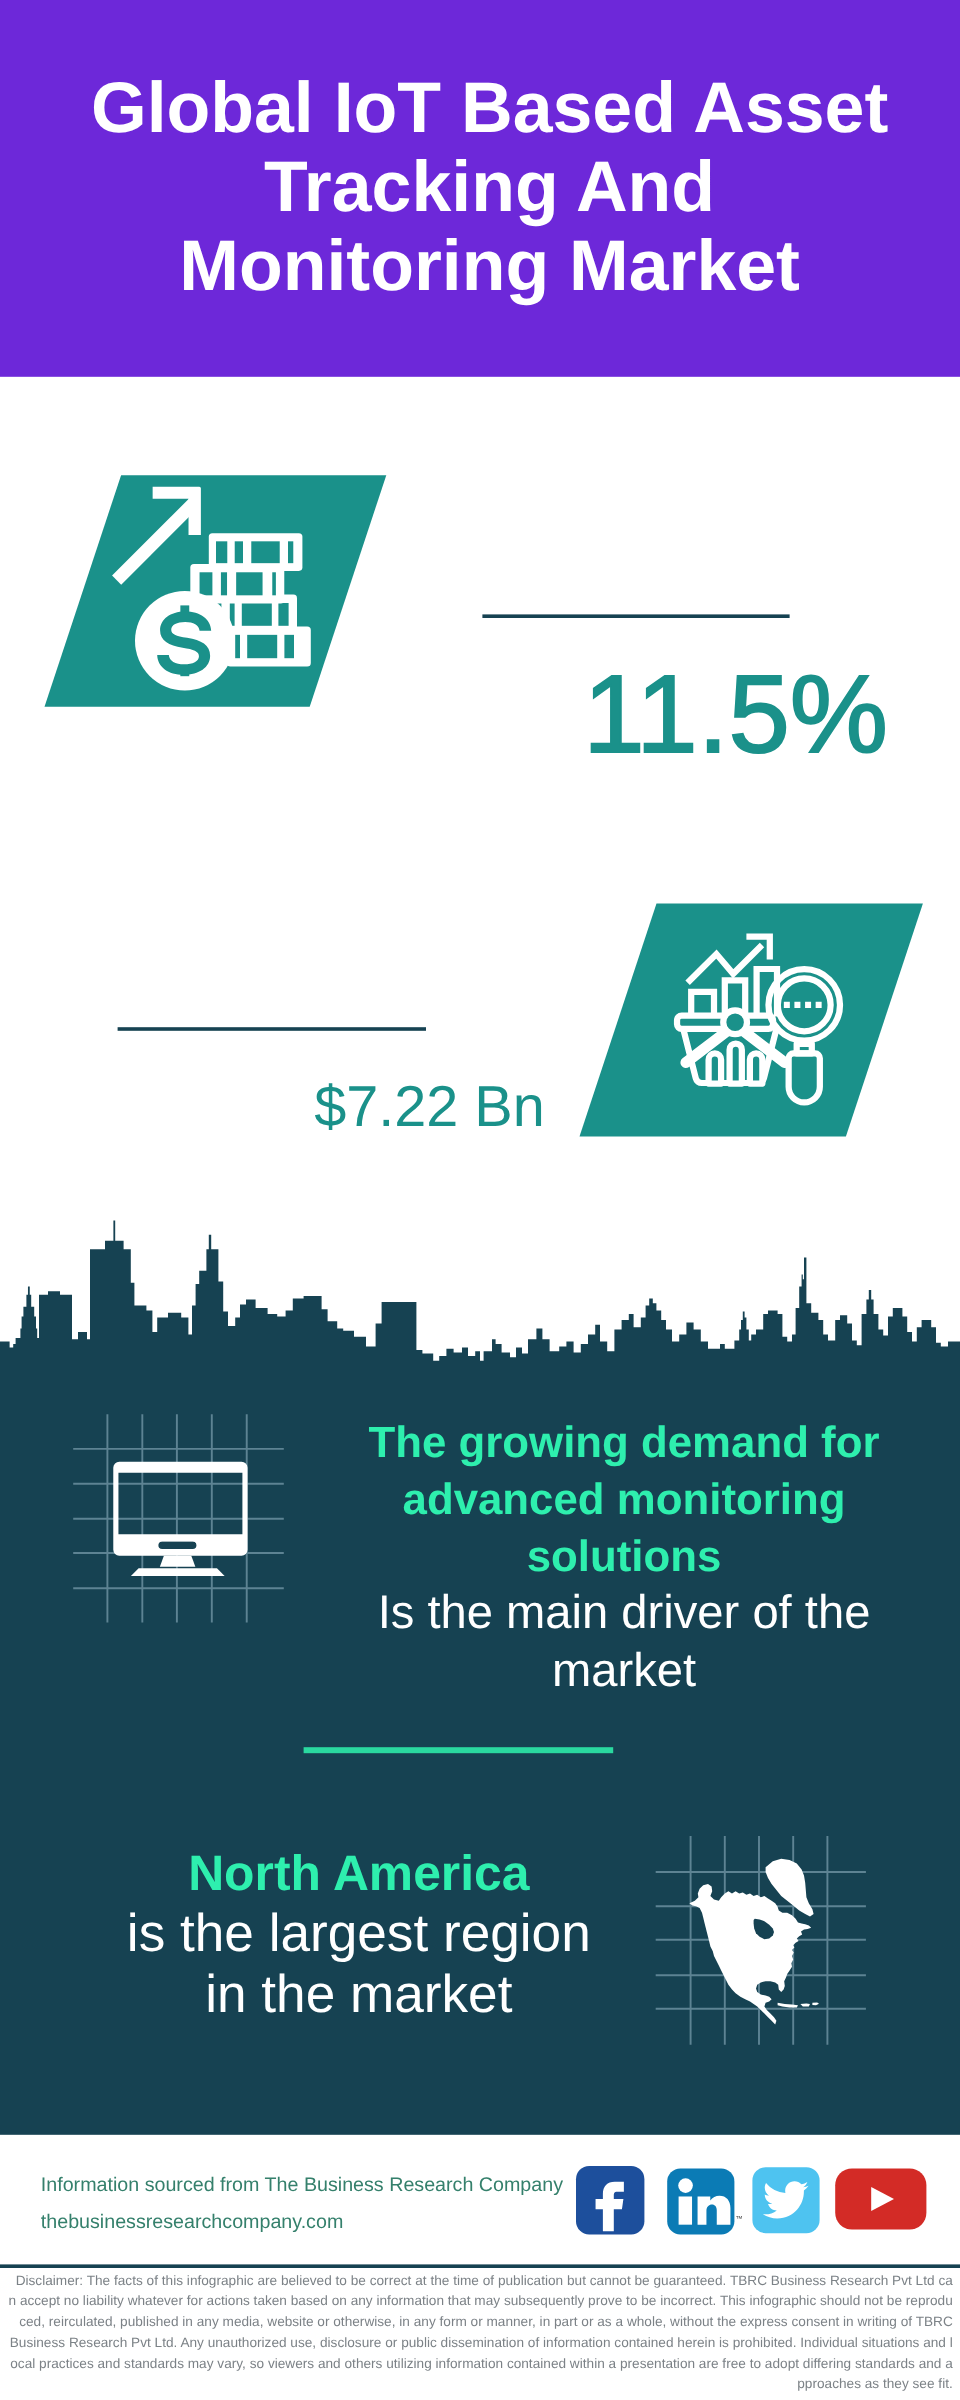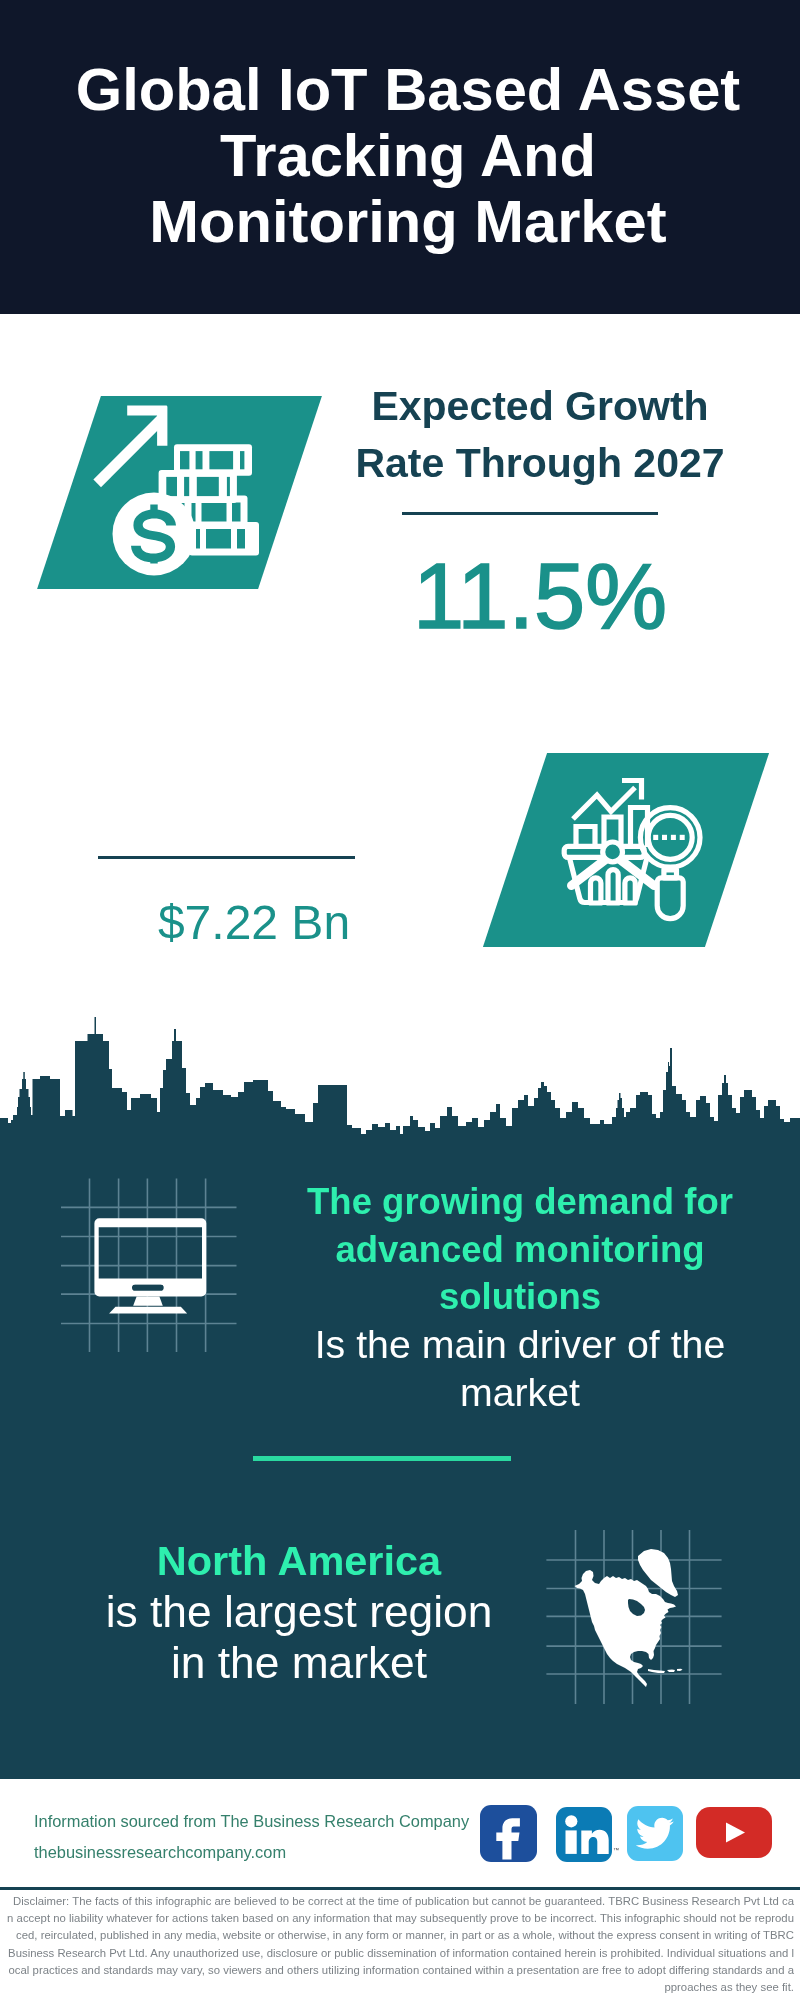--- a/index.html
+++ b/index.html
@@ -3,35 +3,35 @@
 <meta charset="utf-8">
 <title>Global IoT Based Asset Tracking And Monitoring Market</title>
 <style>
   * { margin:0; padding:0; box-sizing:border-box; }
   html,body { width:800px; height:2000px; }
   body { font-family:"Liberation Sans", sans-serif; background:#ffffff; overflow:hidden;
          -webkit-font-smoothing:antialiased; }
   .page { position:relative; width:800px; height:2000px; background:#fff; overflow:hidden; }
 
   
-  .header { position:absolute; left:0; top:0; width:800px; height:314px; background:#0f172a; }
+  .header { position:absolute; left:0; top:0; width:800px; height:314px; background:#6d28d9; }
   .header-title { position:absolute; left:8px; top:57px; width:800px; text-align:center;
      color:#ffffff; font-size:59.7px; font-weight:bold; line-height:66px; }
 
 
   .para-wrap { position:absolute; }
   .para { position:absolute; left:0; top:0; width:100%; height:100%;
           background:#1a918a; transform:skewX(-18.3deg); }
   .para-icon { position:absolute; left:0; top:0; }
 
   
   .stat-head { position:absolute; text-align:center; color:#164252;
      font-size:41px; font-weight:bold; line-height:57px; }
   .rule { position:absolute; height:3px; background:#164252; }
-  .stat-val { position:absolute; text-align:center; color:#1a918a; }
+  .stat-val { position:absolute; text-align:right; color:#1a918a; }
 
   
   .dark { position:absolute; left:0; top:1140px; width:800px; height:639px; background:#164252; }
   .skyline { position:absolute; left:0; top:1015px; width:800px; height:130px; }
   .skyline svg { display:block; width:800px; height:130px; }
 
   
   .hl-text { position:absolute; text-align:center; line-height:47.7px; white-space:nowrap; }
   .hl-text > div { width:100%; }
   .hl-accent { color:#2eefae; font-weight:bold; font-size:36.5px; }
@@ -101,24 +101,20 @@
       </g>
     </g>
     <circle cx="69" cy="139" r="41.5" fill="#ffffff"></circle>
     <g fill="#1a918a">
       <rect x="65.3" y="109.5" width="7.4" height="9"></rect>
       <rect x="65.3" y="159.5" width="7.4" height="9"></rect>
       <path d="M69 114.6c-11.9 0-20.6 6.6-20.6 15.6 0 8.6 7.2 12.9 18.8 14.6 9.3 1.4 13.6 3.1 13.6 7 0 4.3-5.2 6.8-12.3 6.8-7.4 0-12.5-2.8-12.8-7.8h-9.7c.3 10 9.2 16.6 22.1 16.6 12.7 0 22-6.2 22-15.9 0-8.9-7.2-13.1-19.2-15-9.5-1.4-13.2-3.1-13.2-6.8 0-3.9 4.8-6.3 11.6-6.3 6.9 0 11.6 2.7 12 7.2h9.7c-.5-9.7-9.1-16-21.7-16z"></path>
     </g>
   </svg>
 
-  <div class="stat-head" style="left:340px; top:378px; width:400px;">
-    <div>Expected Growth</div>
-    <div>Rate Through 2027</div>
-  </div>
   <div class="rule" style="left:402px; top:512px; width:256px;"></div>
   <div class="stat-val" style="left:340px; top:546px; width:400px; font-size:92px; font-weight:400; line-height:100px; -webkit-text-stroke:1.6px #1a918a;">11.5%</div>
 
   <div class="rule" style="left:98px; top:856px; width:257px;"></div>
   <div class="stat-val" style="left:54px; top:884px; width:400px; font-size:48px; font-weight:normal; line-height:78px;">$7.22 Bn</div>
 
   <div class="para-wrap" style="left:515px; top:753px; width:222px; height:194px;">
     <div class="para"></div>
   </div>
   <svg class="para-icon" style="left:556px; top:775px;" width="160" height="160" viewBox="0 0 160 160">

